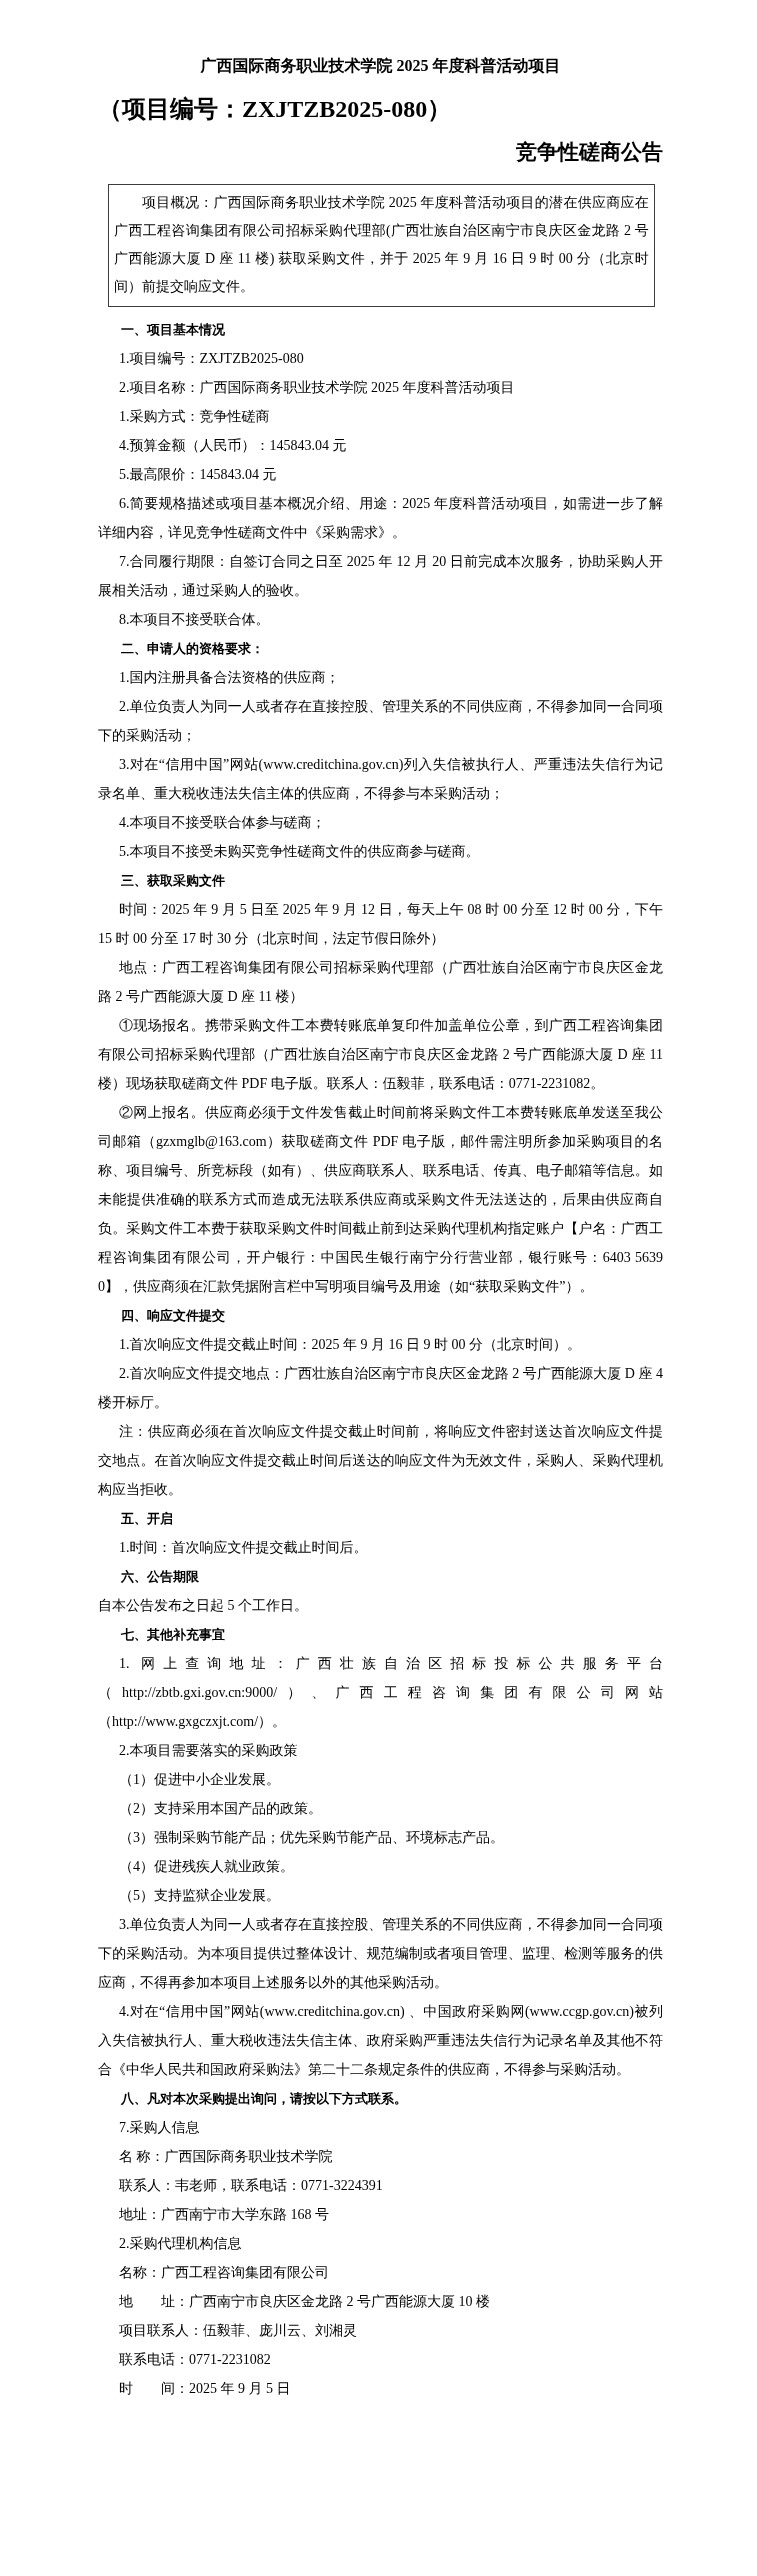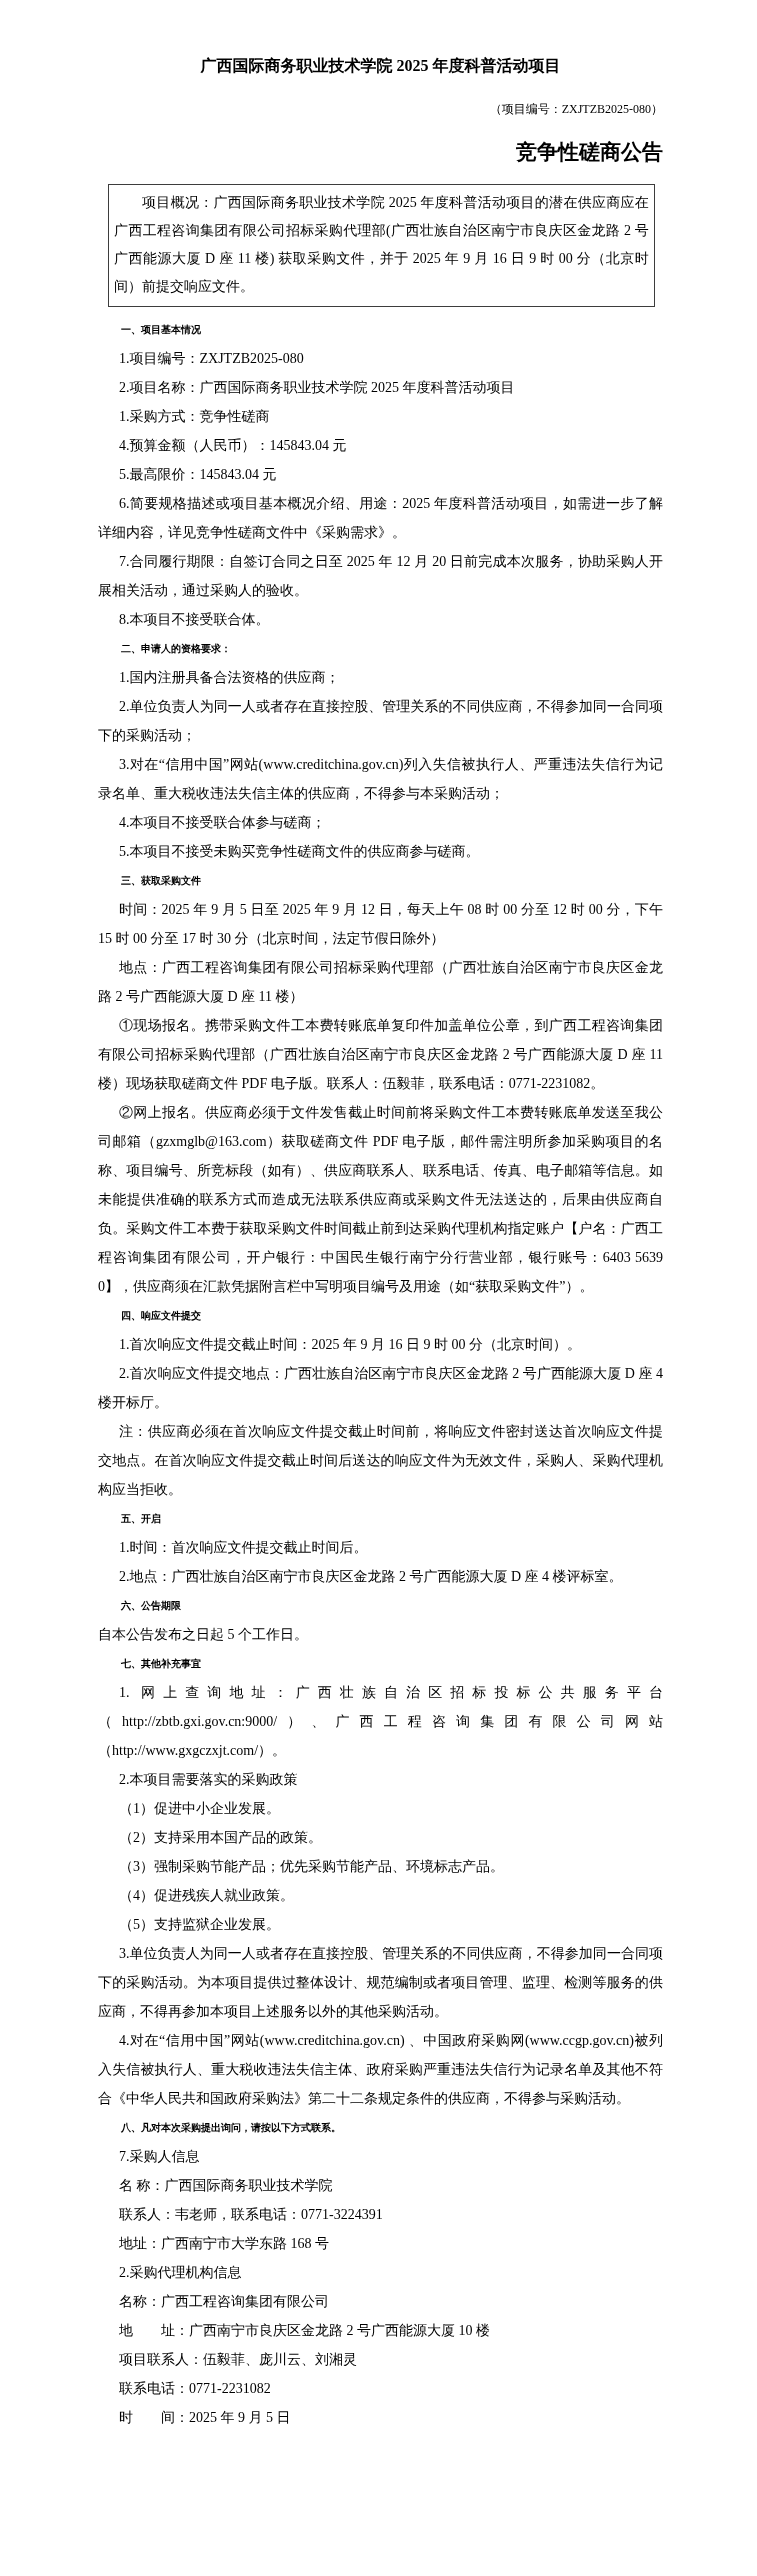--- a/index.html
+++ b/index.html
@@ -6,36 +6,36 @@
   body {
     width: 758px; height: 2576px;
     background: #ffffff;
     color: #000000;
     font-family: "Liberation Serif", "DejaVu Serif", serif;
     overflow: hidden;
   }
   .page { padding: 44px 95px 0 98px; }
 
   .t1 { font-size: 16px; font-weight: bold; text-align: center; line-height: 44px; margin: 0; }
-  .t2 { font-size: 12px; font-weight: normal; text-align: right; line-height: 42px; margin: 0; }
+  .t2 { font-size: 24px; font-weight: bold; text-align: left; line-height: 42px; margin: 0; }
   .t3 { font-size: 21px; font-weight: bold; text-align: right; line-height: 44px; margin: 0; }
 
   .overview-box {
     border: 1.9px solid #3d3d3d;
     margin: 9.5px 8.5px 8.5px 10.4px;
     padding: 4.7px 4.7px;
     font-size: 14px;
     line-height: 28px;
     text-align: justify;
     text-indent: 2em;
   }
 
   .h {
     font-weight: bold;
-    font-size: 10px;
+    font-size: 13px;
     line-height: 29px;
     text-indent: 23px;
     margin: 0;
   }
   .p {
     font-size: 14px;
     line-height: 29px;
     text-align: justify;
     text-indent: 21px;
     margin: 0;
@@ -86,21 +86,20 @@
   <div>
     <p class="h">四、响应文件提交</p>
     <p class="p">1.首次响应文件提交截止时间：2025 年 9 月 16 日 9 时 00 分（北京时间）。</p>
     <p class="p">2.首次响应文件提交地点：广西壮族自治区南宁市良庆区金龙路 2 号广西能源大厦 D 座 4 楼开标厅。</p>
     <p class="p">注：供应商必须在首次响应文件提交截止时间前，将响应文件密封送达首次响应文件提交地点。在首次响应文件提交截止时间后送达的响应文件为无效文件，采购人、采购代理机构应当拒收。</p>
   </div>
 
   <div>
     <p class="h">五、开启</p>
     <p class="p">1.时间：首次响应文件提交截止时间后。</p>
-    <p class="p">2.地点：广西壮族自治区南宁市良庆区金龙路 2 号广西能源大厦 D 座 4 楼评标室。</p>
   </div>
 
   <div>
     <p class="h">六、公告期限</p>
     <p class="p no-indent">自本公告发布之日起 5 个工作日。</p>
   </div>
 
   <div>
     <p class="h">七、其他补充事宜</p>
     <p class="p">1. 网上查询地址：广西壮族自治区招标投标公共服务平台（http://zbtb.gxi.gov.cn:9000/）、广西工程咨询集团有限公司网站（http://www.gxgczxjt.com/）。</p>

